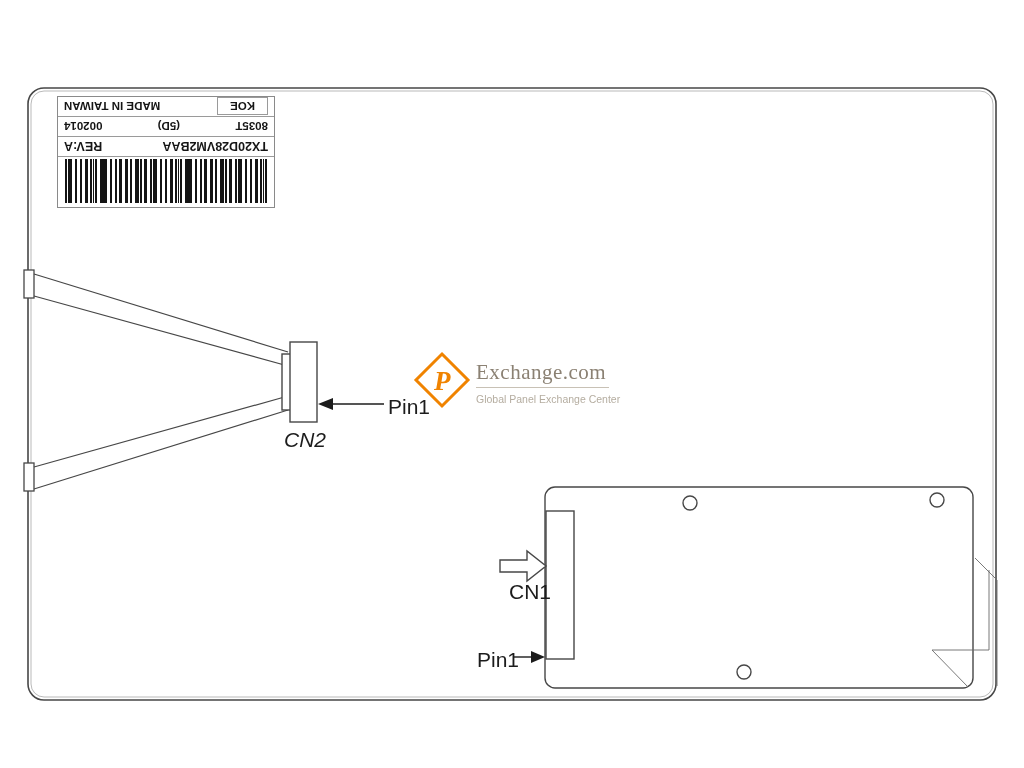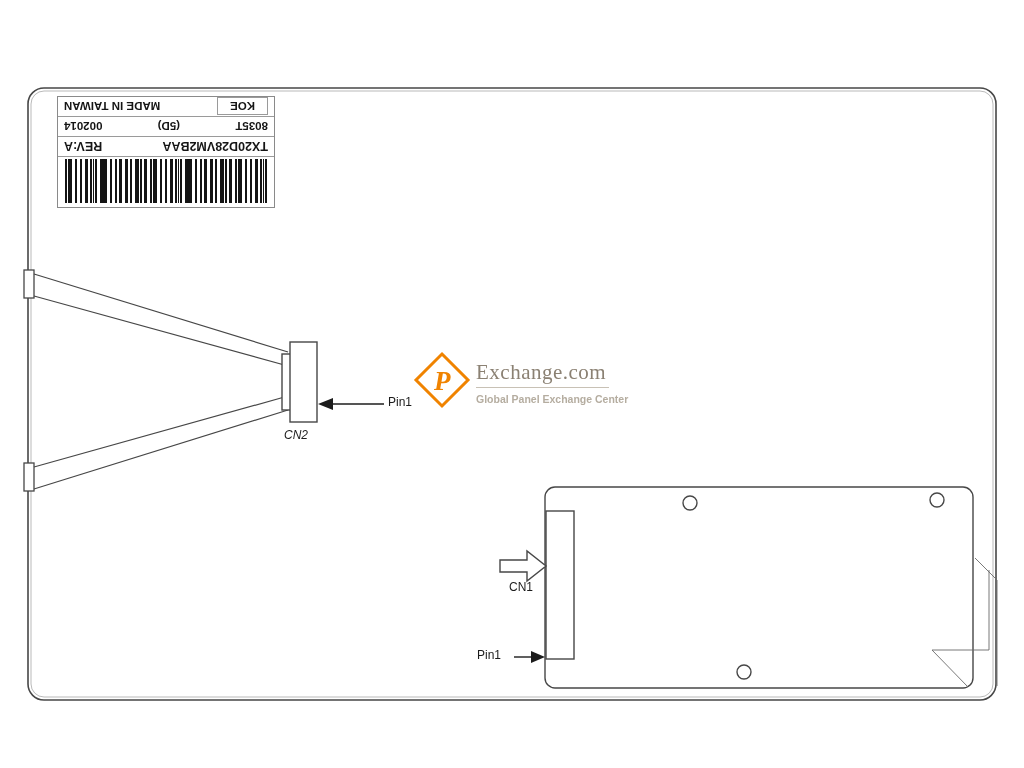--- a/index.html
+++ b/index.html
@@ -49,21 +49,21 @@
   .brandbox {
     border: 1px solid #9a9a9a;
     padding: 0 12px;
     line-height: 16px;
   }
 
   
   .txt {
     position: absolute;
     color: #1c1c1c;
-    font-size: 12px;
+    font-size: 21px;
     font-family: "Liberation Sans", sans-serif;
   }
   .cn2        { left: 284px; top: 428px; font-style: italic; }
   .pin1-top   { left: 388px; top: 395px; }
   .cn1        { left: 509px; top: 580px; }
   .pin1-bottom{ left: 477px; top: 648px; }
 
   
   .logo-name {
     position: absolute;
@@ -77,21 +77,20 @@
     position: absolute;
     left: 476px; top: 387px;
     width: 133px; height: 1px;
     background: #c8c1b5;
   }
   .logo-tagline {
     position: absolute;
     left: 476px; top: 393px;
     font-size: 10.5px;
     color: #b5ada0;
-    font-weight: bold;
   }
   .logo-p-text {
     font-family: "Liberation Serif", serif;
     font-style: italic;
     font-weight: bold;
     font-size: 27px;
   }
 </style>
 </head>
 <body>

